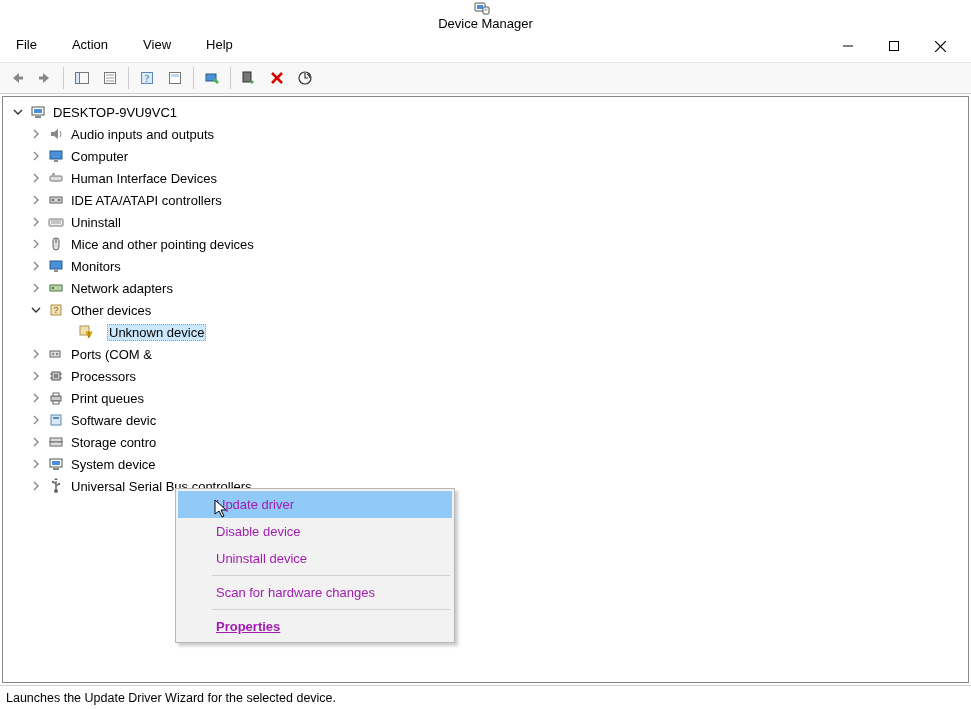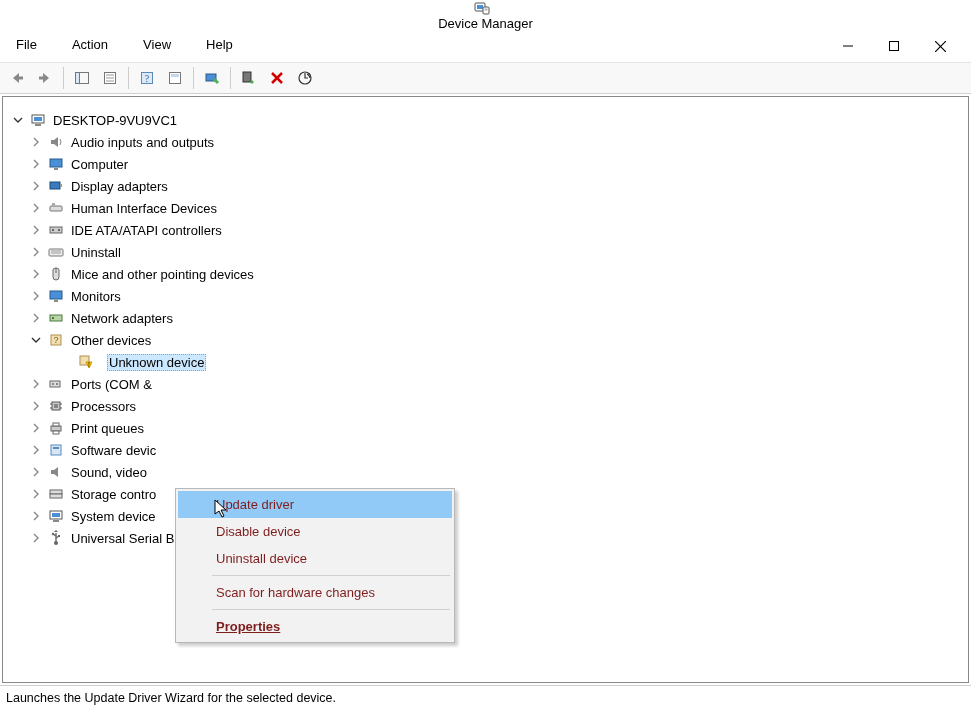--- a/index.html
+++ b/index.html
@@ -82,21 +82,21 @@
   .content {
     flex: 1;
     position: relative;
     padding: 2px;
   }
   .tree-wrap {
     border: 1px solid #888;
     height: 100%;
     overflow: auto;
     background: #fff;
-    padding: 12px 2px;
+    padding: 4px 2px;
   }
   .tree {
     list-style: none;
   }
   .tree-node {
     display: flex;
     align-items: center;
     height: 22px;
     gap: 4px;
     white-space: nowrap;
@@ -135,21 +135,21 @@
     top: 394px;
     width: 280px;
     background: #f2f2f2;
     border: 1px solid #b8b8b8;
     box-shadow: 3px 3px 3px rgba(0,0,0,0.2);
     padding: 2px;
   }
   .context-menu .cm-item {
     padding: 6px 24px 6px 38px;
     font-size: 13px;
-    color: #7f1d1d;
+    color: #a21caf;
     position: relative;
   }
   .context-menu .cm-item.highlight {
     background: #91c9f7;
   }
   .context-menu .cm-sep {
     height: 1px;
     background: #d0d0d0;
     margin: 3px 2px 3px 34px;
   }
@@ -335,34 +335,20 @@
         <span class="node-icon">
             <svg width="16" height="16">
               <rect x="2" y="3" width="12" height="8" fill="#4a90d9" stroke="#2a5a8a"></rect>
               <rect x="6" y="12" width="4" height="2" fill="#888"></rect>
             </svg>
           </span>
         <span class="node-label">Computer</span>
       </li>
 
 
-      <li class="tree-node lvl1">
-        <span class="expander">
-            <svg width="10" height="10">
-              <path d="M3 1 L7 5 L3 9" stroke="#888" fill="none" stroke-width="1.4"></path>
-            </svg>
-          </span>
-        <span class="node-icon">
-            <svg width="16" height="16">
-              <rect x="2" y="4" width="10" height="7" fill="#3a7bbf" stroke="#1a4a7a"></rect>
-              <rect x="12" y="6" width="2" height="3" fill="#999"></rect>
-            </svg>
-          </span>
-        <span class="node-label">Display adapters</span>
-      </li>
 
       <li class="tree-node lvl1">
         <span class="expander">
             <svg width="10" height="10">
               <path d="M3 1 L7 5 L3 9" stroke="#888" fill="none" stroke-width="1.4"></path>
             </svg>
           </span>
         <span class="node-icon">
             <svg width="16" height="16">
               <rect x="2" y="6" width="12" height="5" rx="1" fill="#ddd" stroke="#777"></rect>
@@ -535,33 +521,20 @@
           </span>
         <span class="node-icon">
             <svg width="16" height="16">
               <rect x="3" y="3" width="10" height="10" fill="#d7e7f7" stroke="#5b8ab8"></rect>
               <rect x="5" y="5" width="6" height="2" fill="#5b8ab8"></rect>
             </svg>
           </span>
         <span class="node-label">Software devic</span>
       </li>
 
-      <li class="tree-node lvl1">
-        <span class="expander">
-            <svg width="10" height="10">
-              <path d="M3 1 L7 5 L3 9" stroke="#888" fill="none" stroke-width="1.4"></path>
-            </svg>
-          </span>
-        <span class="node-icon">
-            <svg width="16" height="16">
-              <path d="M3 6 L6 6 L10 3 L10 13 L6 10 L3 10 Z" fill="#888"></path>
-            </svg>
-          </span>
-        <span class="node-label">Sound, video </span>
-      </li>
 
       <li class="tree-node lvl1">
         <span class="expander">
             <svg width="10" height="10">
               <path d="M3 1 L7 5 L3 9" stroke="#888" fill="none" stroke-width="1.4"></path>
             </svg>
           </span>
         <span class="node-icon">
             <svg width="16" height="16">
               <rect x="2" y="4" width="12" height="4" fill="#ddd" stroke="#666"></rect>

